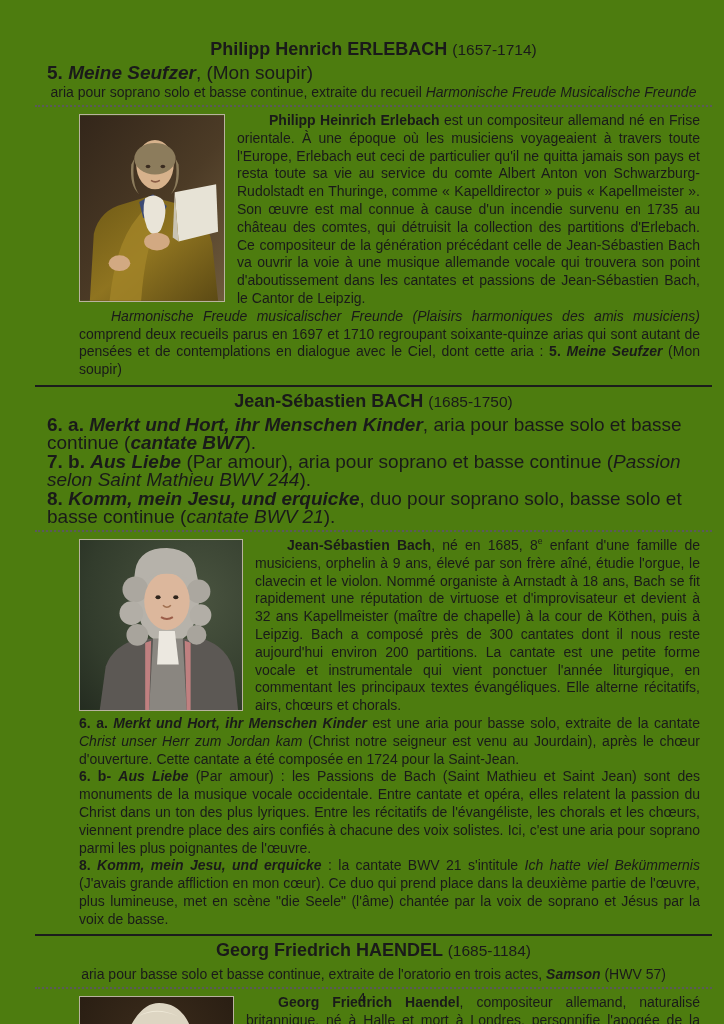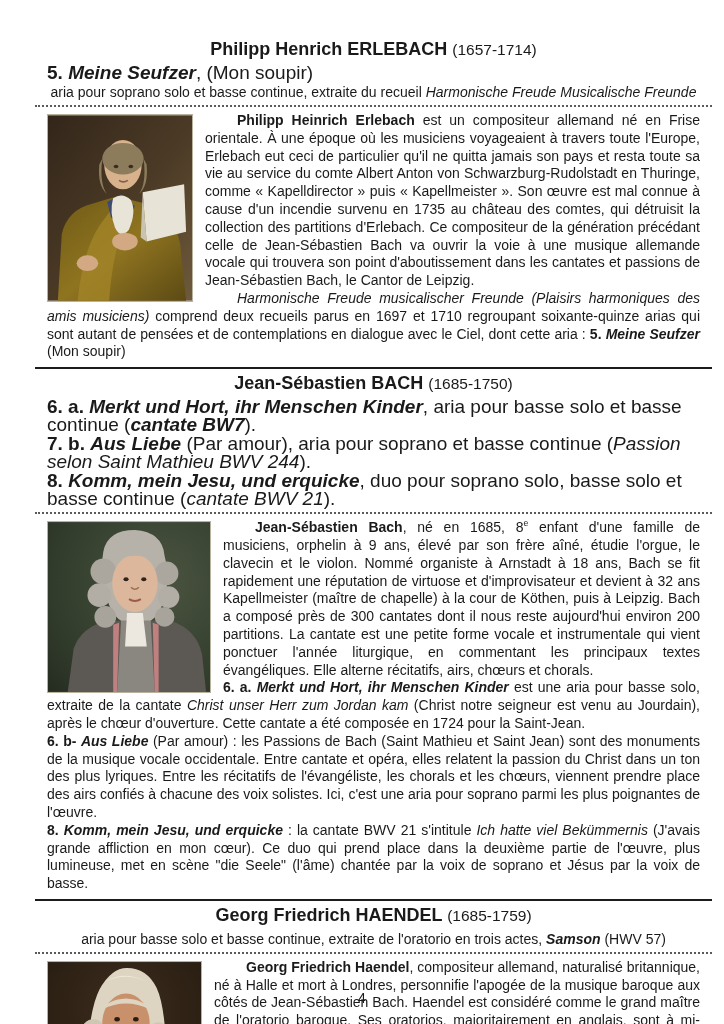--- a/index.html
+++ b/index.html
@@ -1,19 +1,19 @@
 <!DOCTYPE html>
 <html><head>
 <meta charset="utf-8">
 <style>
   html,body{margin:0;padding:0;background:#888;}
   .page{
     position:relative;
     width:724px;height:1024px;
-    background:#ffffff;
+    background:#4d7c0f;
     box-sizing:border-box;
     padding:36px 24px 0 47px;
     font-family:"Liberation Sans",sans-serif;
     color:#1a1a1a;
     overflow:hidden;
   }
   .sec-header{
     text-align:center;
     font-size:18px;font-weight:bold;
     margin:2px 0 3px 0;
@@ -28,21 +28,21 @@
     text-align:center;
   }
   .dotted-rule{
     border:none;border-top:2px dotted #5a5a5a;
     margin:4px -12px 5px -12px;height:0;
   }
   .section-divider{
     border:none;border-top:2.5px solid #1c1c1c;
     margin:6px -12px 3px -12px;height:0;
   }
-  .bio{overflow:visible;}
+  .bio{overflow:visible;margin-left:32px;}
   .bio::after{content:"";display:block;clear:both;}
   .bio p{
     margin:0;font-size:14px;line-height:17.8px;
     text-align:justify;
   }
   .bio p.indent{text-indent:32px;}
   .portrait{
     float:left;
     margin:2px 12px 3px 0;
     display:block;
@@ -147,21 +147,21 @@
       <p><span style="font-weight: bold;">6. a. </span><span style="font-weight: bold; font-style: italic;">Merkt und Hort, ihr Menschen Kinder</span><span> est une aria pour basse solo, extraite de la cantate </span><span style="font-style: italic;">Christ unser Herr zum Jordan kam</span><span> (Christ notre seigneur est venu au Jourdain), après le chœur d'ouverture. Cette cantate a été composée en 1724 pour la Saint-Jean.</span></p>
       <p><span style="font-weight: bold;">6. b- </span><span style="font-weight: bold; font-style: italic;">Aus Liebe</span><span> (Par amour) : les Passions de Bach (Saint Mathieu et Saint Jean) sont des monuments de la musique vocale occidentale. Entre cantate et opéra, elles relatent la passion du Christ dans un ton des plus lyriques. Entre les récitatifs de l'évangéliste, les chorals et les chœurs, viennent prendre place des airs confiés à chacune des voix solistes. Ici, c'est une aria pour soprano parmi les plus poignantes de l'œuvre.</span></p>
       <p><span style="font-weight: bold;">8. </span><span style="font-weight: bold; font-style: italic;">Komm, mein Jesu, und erquicke</span><span> : la cantate BWV 21 s'intitule </span><span style="font-style: italic;">Ich hatte viel Bekümmernis</span><span> (J'avais grande affliction en mon cœur). Ce duo qui prend place dans la deuxième partie de l'œuvre, plus lumineuse, met en scène "die Seele" (l'âme) chantée par la voix de soprano et Jésus par la voix de basse.</span></p>
     </div>
     <hr class="section-divider">
   </div>
 
   <div>
     <div class="sec-header">
       <span>Georg Friedrich HAENDEL</span>
-      <span class="dates">(1685-1759)</span>
+      <span class="dates">(1685-1184)</span>
     </div>
     <div class="sub-line"><span>aria pour basse solo et basse continue, extraite de l'oratorio en trois actes, </span><span style="font-weight: bold; font-style: italic;">Samson</span><span> (HWV 57)</span></div>
     <hr class="dotted-rule">
     <div class="bio">
       <svg class="portrait" width="155" height="160" viewBox="0 0 155 160">
         <defs>
           <radialGradient id="hbg" cx="0.5" cy="0.3" r="1.1">
             <stop offset="0" stop-color="#3c2c1c"></stop>
               <stop offset="0.7" stop-color="#241a10"></stop>
               <stop offset="1" stop-color="#140e08"></stop>

